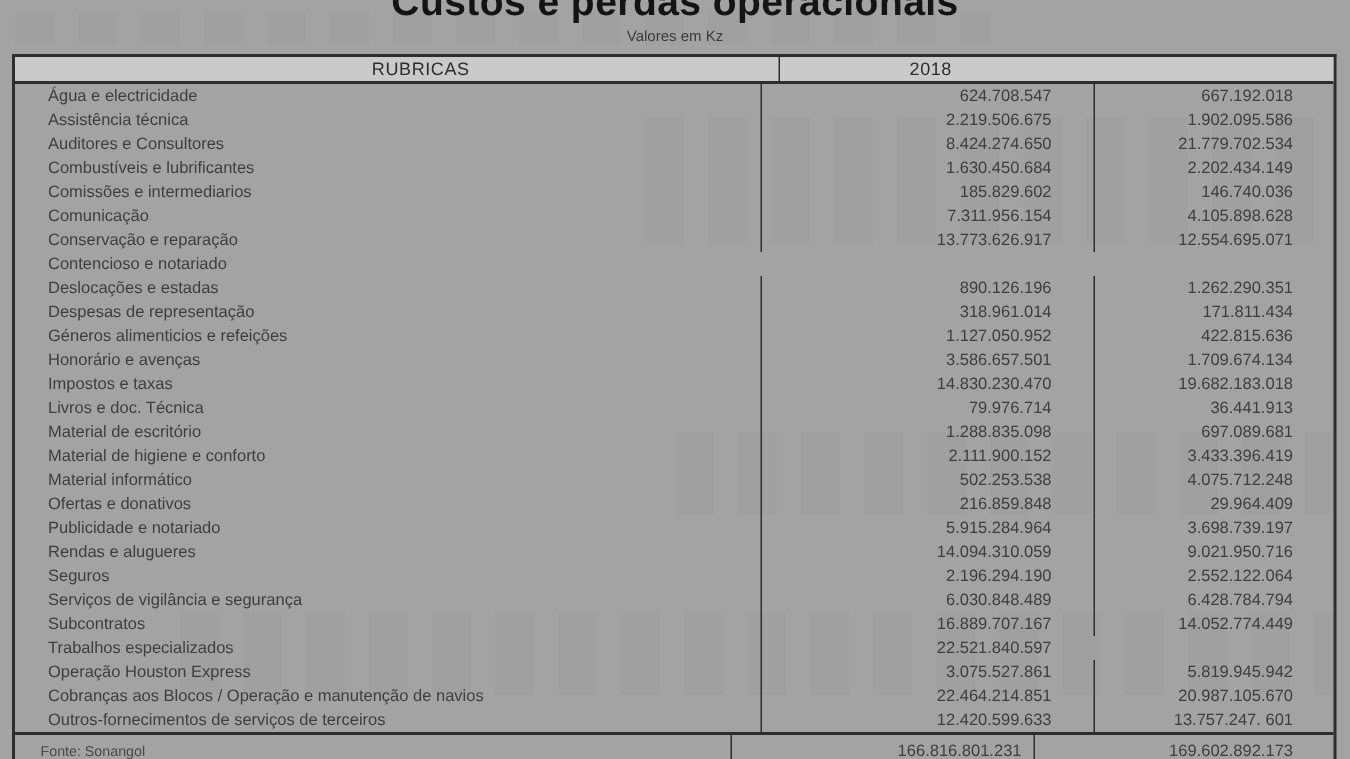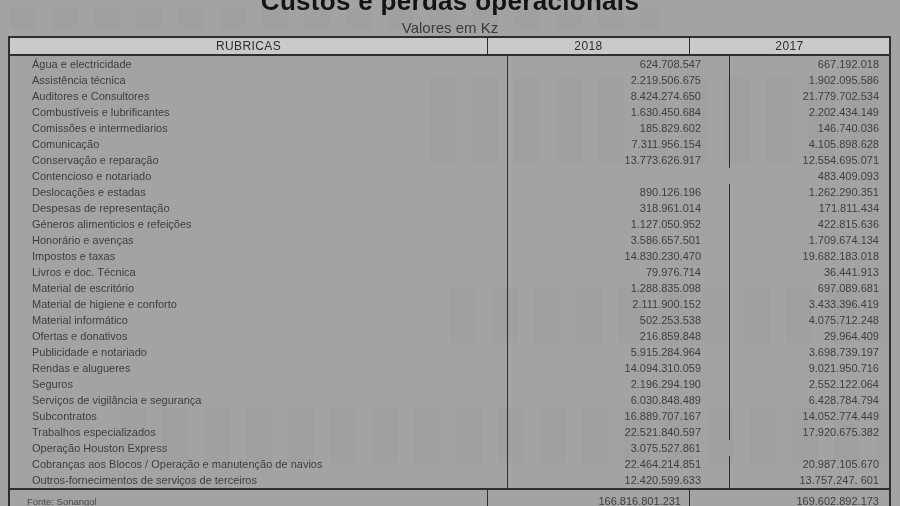--- a/index.html
+++ b/index.html
@@ -8,48 +8,48 @@
     background:#a3a3a3; font-family:"Liberation Sans", sans-serif;
     color:#3c3c3c;
   }
   .doc-title {
     position:absolute; top:-14px; left:0; width:100%;
     text-align:center; font-size:26px; font-weight:bold; color:#141414;
     letter-spacing:0.3px; white-space:nowrap;
   }
   .doc-subtitle {
     position:absolute; top:19px; left:0; width:100%;
-    text-align:center; font-size:15px; color:#3a3a3a;
+    text-align:center; font-size:10px; color:#3a3a3a;
   }
   .fin-table {
     position:absolute; left:8px; top:36px; width:883px;
     border-left:2px solid #2e2e2e; border-right:2px solid #2e2e2e;
     border-top:2px solid #2e2e2e; box-sizing:border-box;
   }
   .hdr-row {
     display:flex; height:18px; background:#cacaca;
-    border-bottom:2px solid #2e2e2e; box-sizing:border-box;
+    border-bottom:2px solid #2e2e2e; box-sizing:border-box;padding-left:32px;
   }
   .hdr-cell {
     display:flex; align-items:center; justify-content:center;
     font-size:12px; color:#2d2d2d; letter-spacing:0.4px;
     box-sizing:border-box;
   }
   .c1 { width:477px; }
   .c2 { width:202px; border-left:1.5px solid #2e2e2e;text-align:right; }
   .c3 { flex:1;     border-left:1.5px solid #2e2e2e; }
   .body-row { display:flex; height:16px; box-sizing:border-box;gap:20px; }
   .cell {
     font-size:11px; line-height:16px; color:#3e3e3e;
     white-space:nowrap; overflow:hidden; box-sizing:border-box;
   }
   .cell.lbl { padding-left:22px; }
   .cell.num { text-align:right; }
   .cell.num.c2 { padding-right:8px; }
-  .cell.num.c3 { padding-right:10px; }
+  .cell.num.c3 { padding-right:27px; }
   .totals-sep { border-top:2.5px solid #2e2e2e; }
   .totals-row { display:flex; height:24px; box-sizing:border-box; }
   .totals-row .src {
     font-size:9.5px; color:#4a4a4a; padding-left:17px; padding-top:6px;
     line-height:11px;
   }
   .totals-row .num { line-height:normal; padding-top:5px; }
   
   .ghost {
     position:absolute; pointer-events:none;
@@ -68,21 +68,20 @@
   <div class="ghost" style="left:450px; top:288px; width:440px; height:55px;"></div>
   <div class="ghost" style="left:120px; top:408px; width:770px; height:55px;"></div>
 
   <div class="doc-title">Custos e perdas operacionais</div>
   <div class="doc-subtitle">Valores em Kz</div>
 
   <div class="fin-table">
     <div class="hdr-row">
       <div class="hdr-cell c1">RUBRICAS</div>
       <div class="hdr-cell c2">2018</div>
-      <div class="hdr-cell c3">2017</div>
     </div>
 
     <div id="table-body">
         <div class="body-row">
           <div class="cell lbl c1">Água e electricidade</div>
           <div class="cell num c2">624.708.547</div>
           <div class="cell num c3">667.192.018</div>
         </div>
         <div class="body-row">
           <div class="cell lbl c1">Assistência técnica</div>
@@ -109,21 +108,20 @@
           <div class="cell num c2">7.311.956.154</div>
           <div class="cell num c3">4.105.898.628</div>
         </div>
         <div class="body-row">
           <div class="cell lbl c1">Conservação e reparação</div>
           <div class="cell num c2">13.773.626.917</div>
           <div class="cell num c3">12.554.695.071</div>
         </div>
         <div class="body-row">
           <div class="cell lbl c1">Contencioso e notariado</div>
-          <div class="cell num c3">483.409.093</div>
         </div>
         <div class="body-row">
           <div class="cell lbl c1">Deslocações e estadas</div>
           <div class="cell num c2">890.126.196</div>
           <div class="cell num c3">1.262.290.351</div>
         </div>
         <div class="body-row">
           <div class="cell lbl c1">Despesas de representação</div>
           <div class="cell num c2">318.961.014</div>
           <div class="cell num c3">171.811.434</div>
@@ -189,25 +187,25 @@
           <div class="cell num c3">6.428.784.794</div>
         </div>
         <div class="body-row">
           <div class="cell lbl c1">Subcontratos</div>
           <div class="cell num c2">16.889.707.167</div>
           <div class="cell num c3">14.052.774.449</div>
         </div>
         <div class="body-row">
           <div class="cell lbl c1">Trabalhos especializados</div>
           <div class="cell num c2">22.521.840.597</div>
-          <div class="cell num c3">17.920.675.382</div>
         </div>
         <div class="body-row">
           <div class="cell lbl c1">Operação Houston Express</div>
           <div class="cell num c2">3.075.527.861</div>
+          <div class="cell num c3">5.819.945.942</div>
         </div>
         <div class="body-row">
           <div class="cell lbl c1">Cobranças aos Blocos / Operação e manutenção de navios</div>
           <div class="cell num c2">22.464.214.851</div>
           <div class="cell num c3">20.987.105.670</div>
         </div>
         <div class="body-row">
           <div class="cell lbl c1">Outros-fornecimentos de serviços de terceiros</div>
           <div class="cell num c2">12.420.599.633</div>
           <div class="cell num c3">13.757.247. 601</div>

